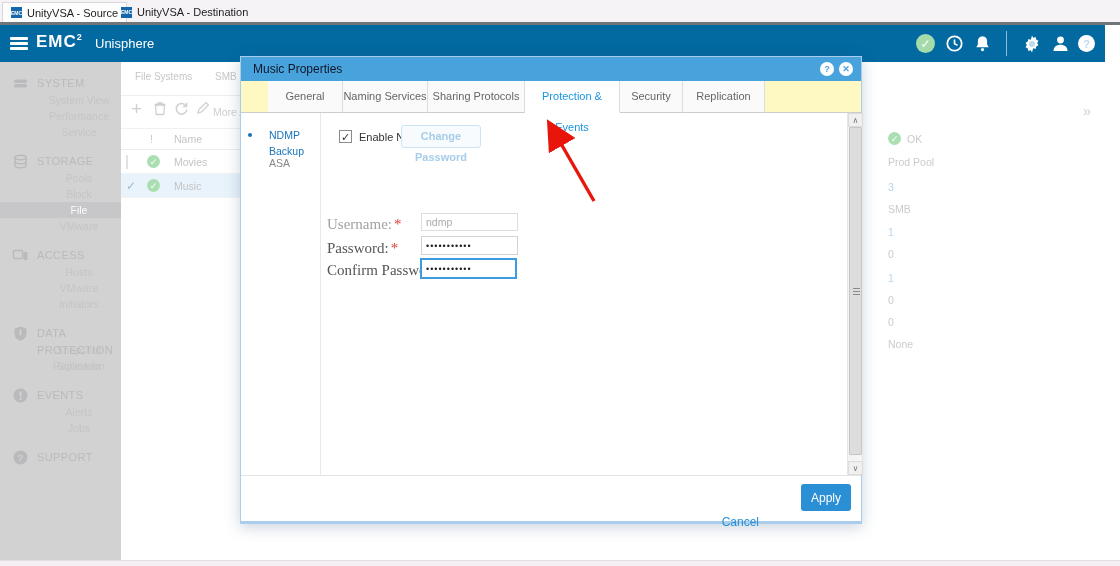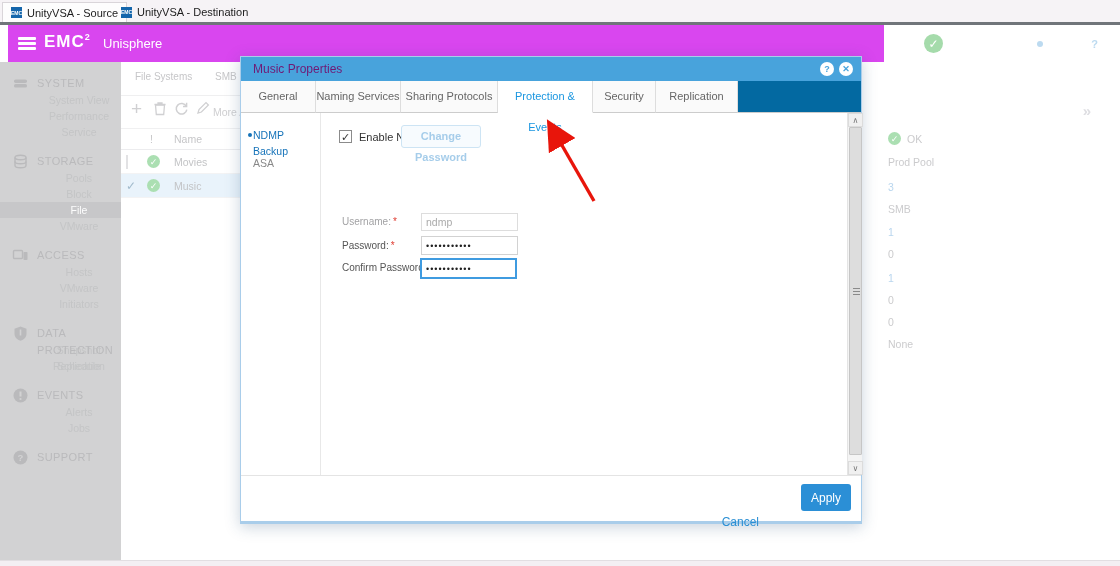--- a/index.html
+++ b/index.html
@@ -10,21 +10,21 @@
   
   .chrome { position:absolute; left:0; top:0; width:1120px; height:22px; background:#f6f3f6; }
   .btab { position:absolute; top:2px; height:20px; display:flex; align-items:center; gap:5px;
           padding:0 8px; font-size:11px; color:#1c1c1c; }
   .btab.active { background:#fdfdfd; border:1px solid #d9d5d9; border-bottom:none; }
   .favicon { width:11px; height:11px; background:#1566ab; color:#fff; font-size:5px; font-weight:bold;
              display:flex; align-items:center; justify-content:center; flex:0 0 auto; }
   .chrome-edge { position:absolute; left:0; top:22px; width:1120px; height:3px; background:#70757a; }
 
   
-  .appheader { position:absolute; left:8px; top:25px; width:876px; height:37px; background:#d946ef; }
+  .appheader { position:absolute; left:0; top:25px; width:1105px; height:37px; background:#0369a1; }
   .hamburger { position:absolute; left:10px; top:12px; width:18px; height:13px; cursor:pointer; }
   .hamburger i { display:block; height:2.5px; background:#fff; margin-bottom:2.5px; border-radius:1px; }
   .brand { position:absolute; left:36px; top:7px; color:#fff; font-size:17px; font-weight:bold;
            letter-spacing:1px; }
   .brand sup { font-size:9px; }
   .product { position:absolute; left:95px; top:11px; color:#fff; font-size:13px; }
   .hicon { position:absolute; top:8px; width:21px; height:21px; display:flex; align-items:center;
            justify-content:center; }
   .hdivider { position:absolute; top:6px; left:1006px; width:1px; height:25px; background:rgba(255,255,255,.55); }
   .circle-ok { width:19px; height:19px; border-radius:50%; background:#a5dbab; color:#fff;
@@ -74,44 +74,44 @@
   .dvalue.with-icon { display:flex; gap:6px; align-items:center; }
 
   .bottomstrip { position:absolute; left:0; top:560px; width:1120px; height:6px; background:#f3eff3;
                  border-top:1px solid #e2dee2; }
 
   
   .dialog { position:absolute; left:240px; top:56px; width:622px; height:468px; background:#fff;
             border:1px solid #a9cdea; border-bottom:3px solid #a9cdea; z-index:10;
             box-shadow:0 3px 14px rgba(40,80,120,.25); }
   .dtitle { position:absolute; left:0; top:0; width:100%; height:32px; background:#48a3dc;
-            color:#701a75; font-size:12px; line-height:24px; padding-left:12px; }
+            color:#0f172a; font-size:12px; line-height:24px; padding-left:12px; }
   .dt-icons { position:absolute; right:8px; top:5px; display:flex; gap:5px; }
   .dt-ic { width:14px; height:14px; border-radius:50%; background:#fff; color:#48a3dc; font-size:9px;
            font-weight:bold; display:flex; align-items:center; justify-content:center; }
   .dtabs { position:absolute; left:0; top:24px; width:100%; height:32px; border-bottom:1px solid #ccc;
-           background:#0369a1; display:flex; }
+           background:#fef9c3; display:flex;padding-left:27px; }
   .dtab { height:32px; line-height:31px; text-align:center; font-size:11px; color:#666;
           background:#fafafa; border-right:1px solid #ddd; border-bottom:1px solid #ccc; cursor:pointer; }
   .dtab.active { background:#fff; color:#1a96e0; border-bottom:1px solid #fff; }
   .dnav { position:absolute; left:0; top:56px; width:80px; height:362px; border-right:1px solid #e8e8e8; }
-  .dnav-item { position:relative; font-size:10.5px; padding:0 0 0 12px; height:16px; line-height:16px; }
+  .dnav-item { position:relative; font-size:10.5px; padding:0 0 0 28px; height:16px; line-height:16px; }
   .dnav-item.first { margin-top:14px; }
   .dnav-item.second { margin-top:12px; color:#888; }
   .dnav-item.active { color:#1673b9; }
   .bullet { position:absolute; left:7px; top:6px; width:4px; height:4px; border-radius:50%; background:#1673b9; }
 
   .dcontent { position:absolute; left:80px; top:56px; width:526px; height:362px; }
   .cbx { position:absolute; left:18px; top:17px; width:13px; height:13px; border:1px solid #8b8b8b;
          background:#fff; color:#333; font-size:11px; line-height:12px; text-align:center; }
   .enable-label { position:absolute; left:38px; top:18px; font-size:11px; color:#333; }
   .chg-btn { position:absolute; left:80px; top:12px; width:80px; height:23px; background:#f7fbfe;
              border:1px solid #cde4f4; border-radius:3px; color:#a6cdea; font-size:11px; font-weight:bold;
              text-align:center; line-height:21px; }
-  .frow-label { position:absolute; left:21px; font-size:10px; white-space:nowrap; }
+  .frow-label { position:absolute; left:6px; font-size:15px; white-space:nowrap;font-family:Liberation Serif, serif; }
   .req { color:#e03c31; margin-left:2px; }
   .lbl-dim { color:#a2a2a4; }
   .lbl-dark { color:#555; }
   .finput { position:absolute; left:100px; width:97px; height:18px; border:1px solid #d2d2d2;
             font-size:10.5px; padding:0 4px; font-family:"Liberation Sans", sans-serif; background:#fff; }
   .finput.dim { color:#aaa; border-color:#ddd; }
   .finput.dots { font-size:9px; letter-spacing:1px; color:#222; height:19px; }
   .finput.focus { border:2px solid #3f9be0; height:21px; }
 
   

